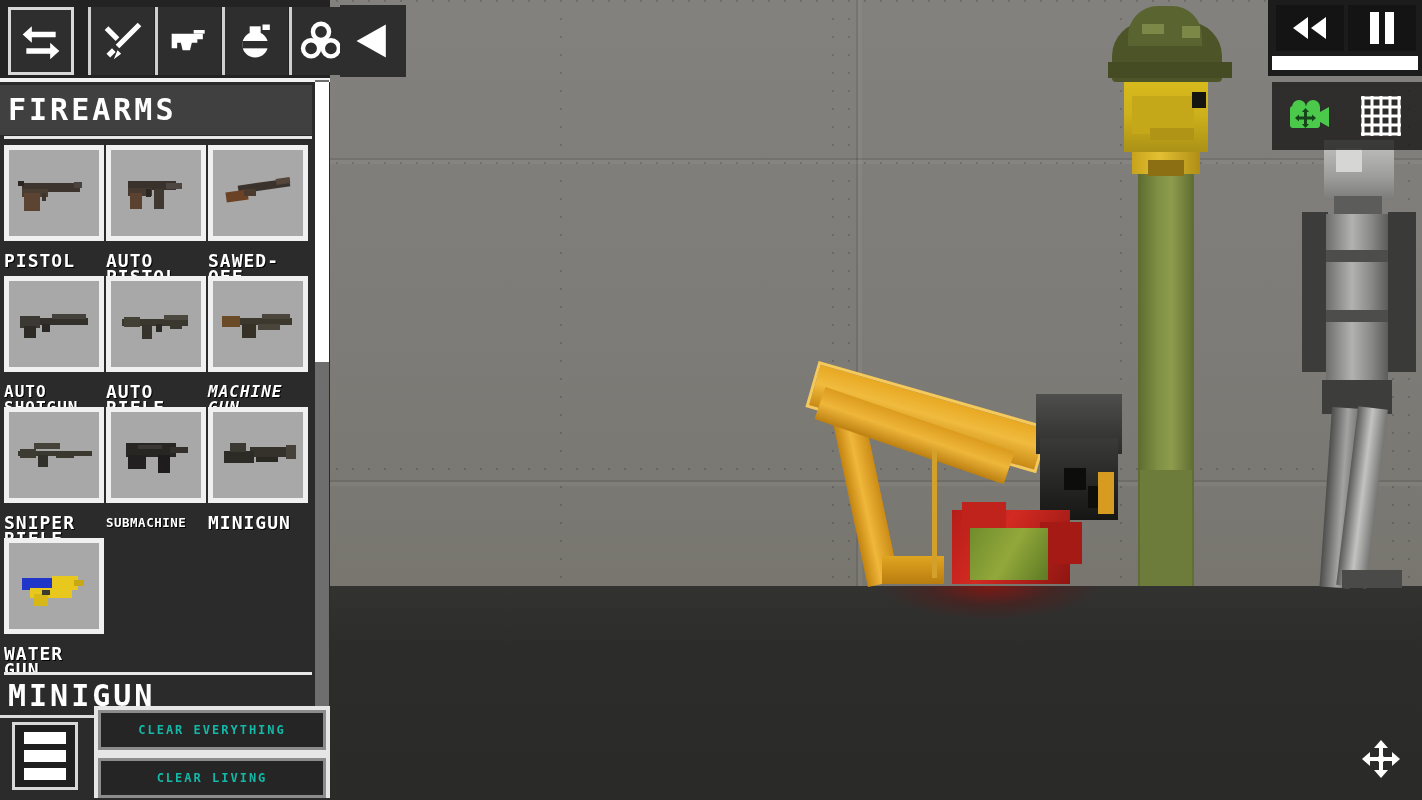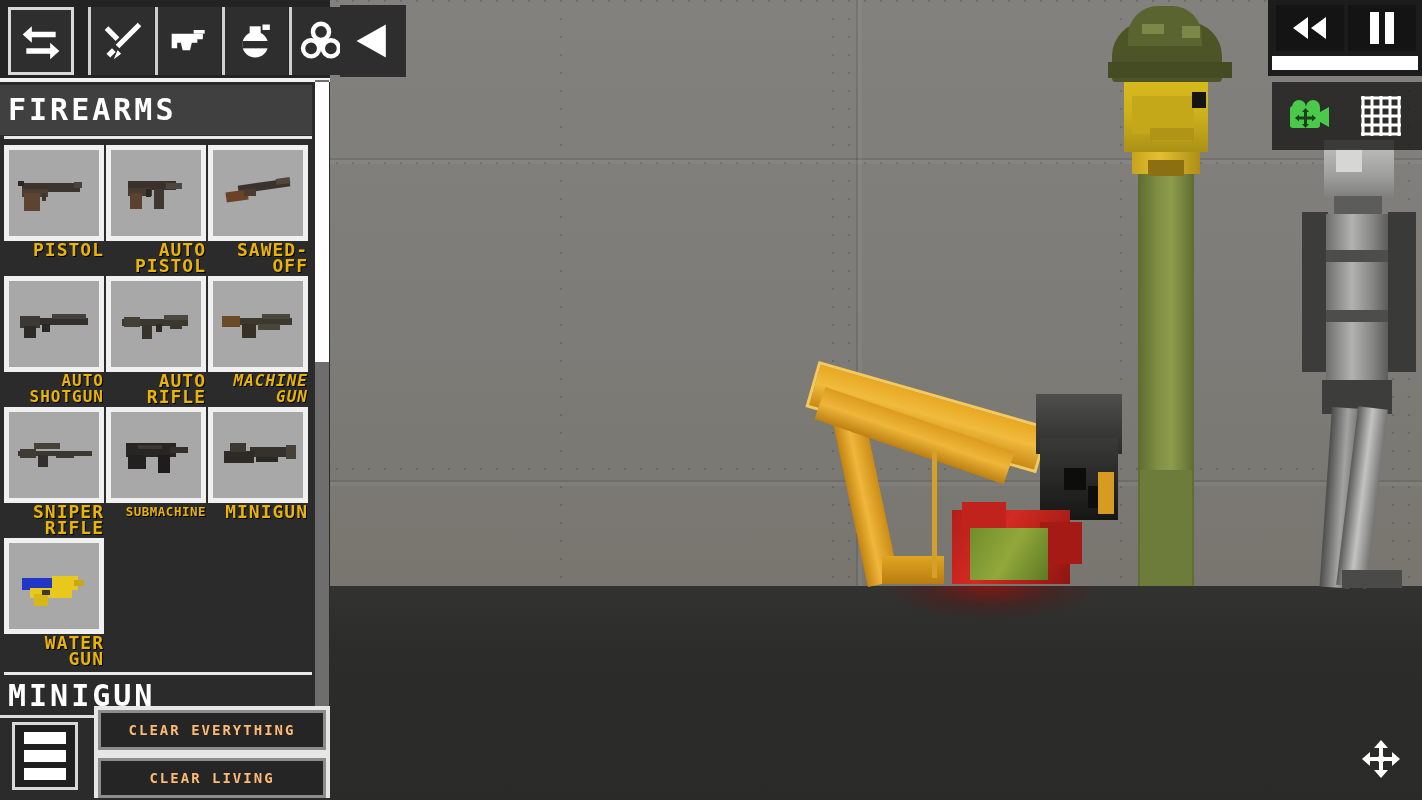--- a/index.html
+++ b/index.html
@@ -133,22 +133,22 @@
   .sec-title { font-size:30px; letter-spacing:3px; color:#fff;
                font-family:"DejaVu Sans Mono", monospace; font-weight:bold;
                padding-left:8px; line-height:50px; white-space:nowrap; }
   #fire-rule { position:absolute; left:4px; top:136px; width:308px; height:3px; background:#e8e8e8; }
 
   #grid { position:absolute; left:4px; top:145px; width:308px; }
   .cell { position:absolute; width:100px; }
   .tile { width:100px; height:96px; background:#a8a8a8; border:5px solid #f0f0f0; cursor:pointer;
           display:flex; align-items:center; justify-content:center; overflow:hidden; }
   .tile svg { width:84px; height:60px; }
-  .clabel { color:#eab308; font-family:"DejaVu Sans Mono", monospace; font-weight:bold;
-            text-align:right; line-height:16px; letter-spacing:1px; margin-top:1px;
+  .clabel { color:#ffffff; font-family:"DejaVu Sans Mono", monospace; font-weight:bold;
+            text-align:left; line-height:16px; letter-spacing:1px; margin-top:12px;
             text-shadow:1px 1px 0 #000; }
   .clabel.s18 { font-size:18px; }
   .clabel.s16 { font-size:16px; }
   .clabel.s13 { font-size:12.5px; letter-spacing:0.5px; }
 
   #throw-rule { position:absolute; left:4px; top:672px; width:308px; height:3px; background:#e8e8e8; }
   #throw-header { position:absolute; left:0; top:675px; width:312px; height:42px; background:#2b2b2b; }
   #throw-header .sec-title { line-height:42px; }
   #panel-rule2 { position:absolute; left:0; top:715px; width:312px; height:3px; background:#dcdcdc; }
 
@@ -158,22 +158,22 @@
 
   
   #hamburger { position:absolute; left:12px; top:722px; width:66px; height:68px;
                background:#1f1f1f; border:3px solid #d8d8d8; cursor:pointer;
                display:flex; flex-direction:column; justify-content:center; align-items:center; gap:6px; }
   #hamburger span { display:block; width:42px; height:12px; background:#fff; }
 
   
   #clearbox { position:absolute; left:94px; top:706px; width:236px; height:92px; background:#e6e6e6; padding:4px; }
   .clear-btn { width:228px; height:40px; background:#252525; border:3px solid #8c8c8c;
-               color:#fdba74; font-family:"DejaVu Sans Mono", monospace; font-weight:bold;
-               font-size:14px; letter-spacing:2px; cursor:pointer;
+               color:#14b8a6; font-family:"DejaVu Sans Mono", monospace; font-weight:bold;
+               font-size:12px; letter-spacing:2px; cursor:pointer;
                display:flex; align-items:center; justify-content:center; }
   #clear-living { margin-top:8px; }
 
   
   #backbtn { position:absolute; left:340px; top:5px; width:66px; height:72px;
              background:#2e2e2e; cursor:pointer; display:flex; align-items:center; justify-content:center; }
 
   
   #tr-panel { position:absolute; left:1268px; top:0; width:154px; height:76px; background:#1c1c1c; }
   .tr-btn { position:absolute; top:5px; width:68px; height:46px; background:#141414;

